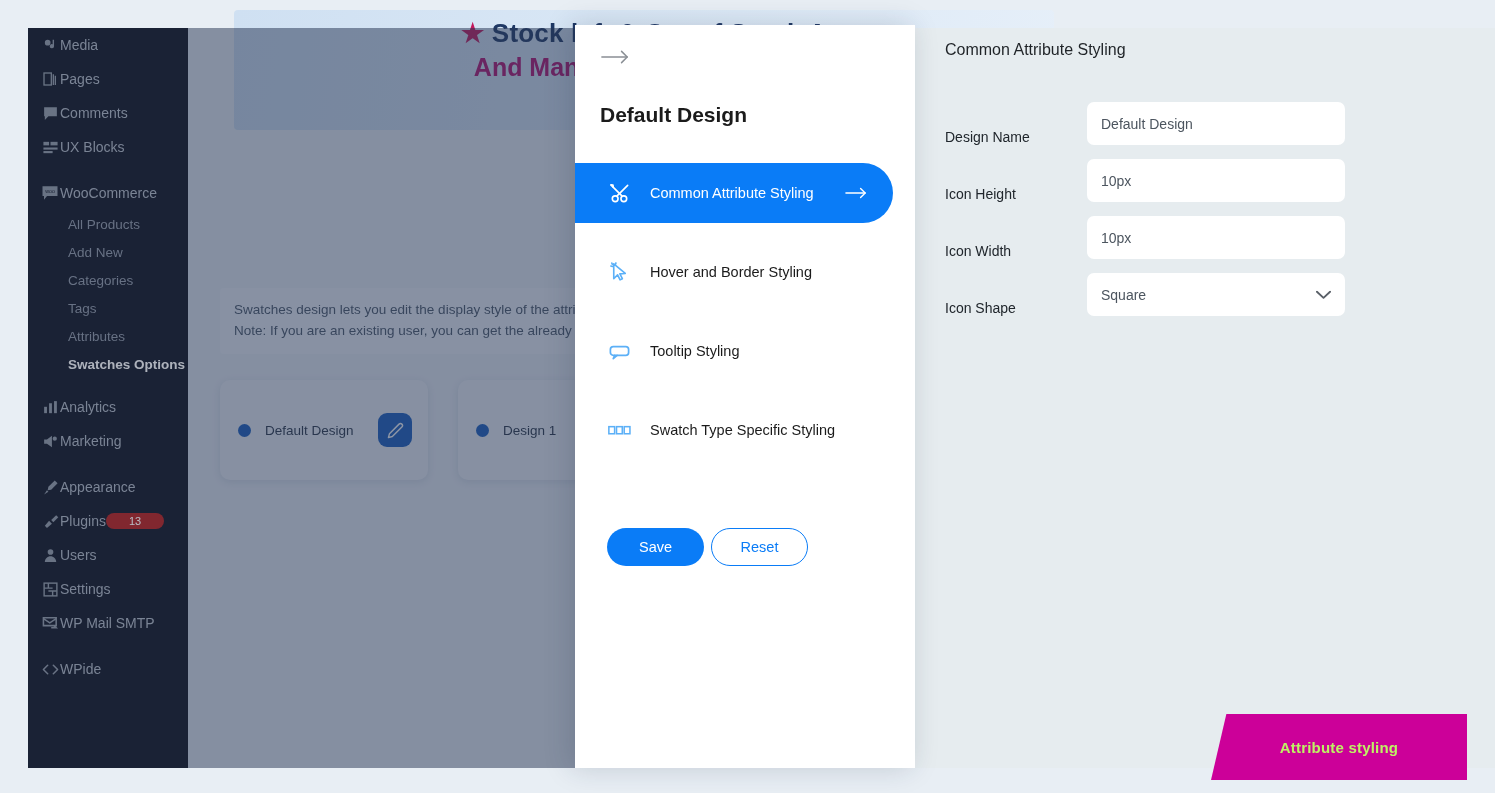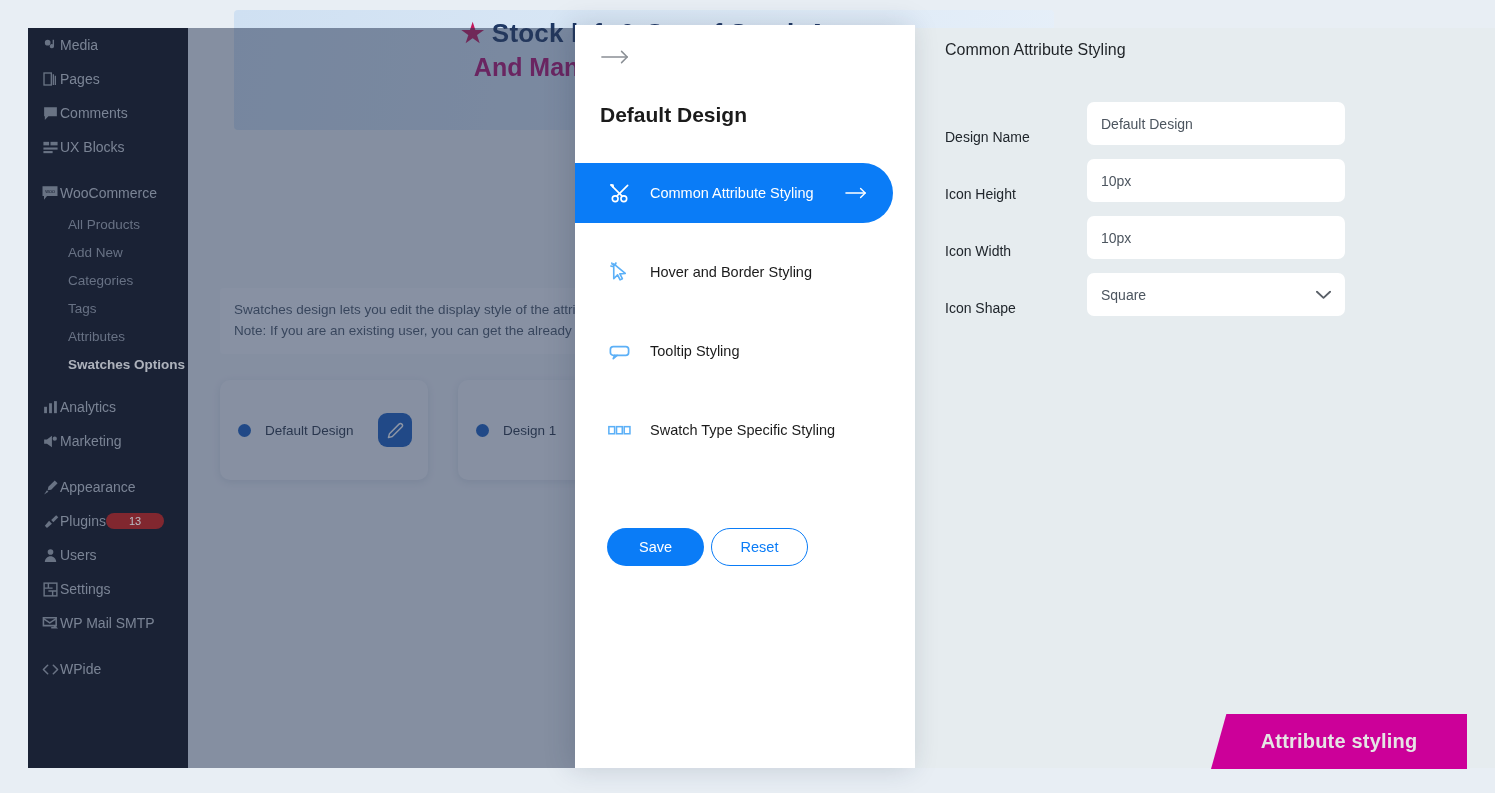--- a/index.html
+++ b/index.html
@@ -273,24 +273,24 @@
   .select-chevron {
     position: absolute; right: 14px; top: 50%;
     transform: translateY(-50%);
     color: #5a6068;
     display: flex;
   }
 
   
   .ribbon {
     position: absolute; left: 1211px; top: 714px;
-    width: 256px; height: 55px;
+    width: 256px; height: 66px;
     background: #cc0099;
-    color: #e5e5e5;
-    font-size: 20px; font-weight: bold;
+    color: #bef264;
+    font-size: 15px; font-weight: bold;
     display: flex; align-items: center; justify-content: center;
     clip-path: polygon(6% 0, 100% 0, 100% 100%, 0 100%);
     letter-spacing: .2px;
   }
 </style>
 </head>
 <body>
 
 <div id="root">
 

